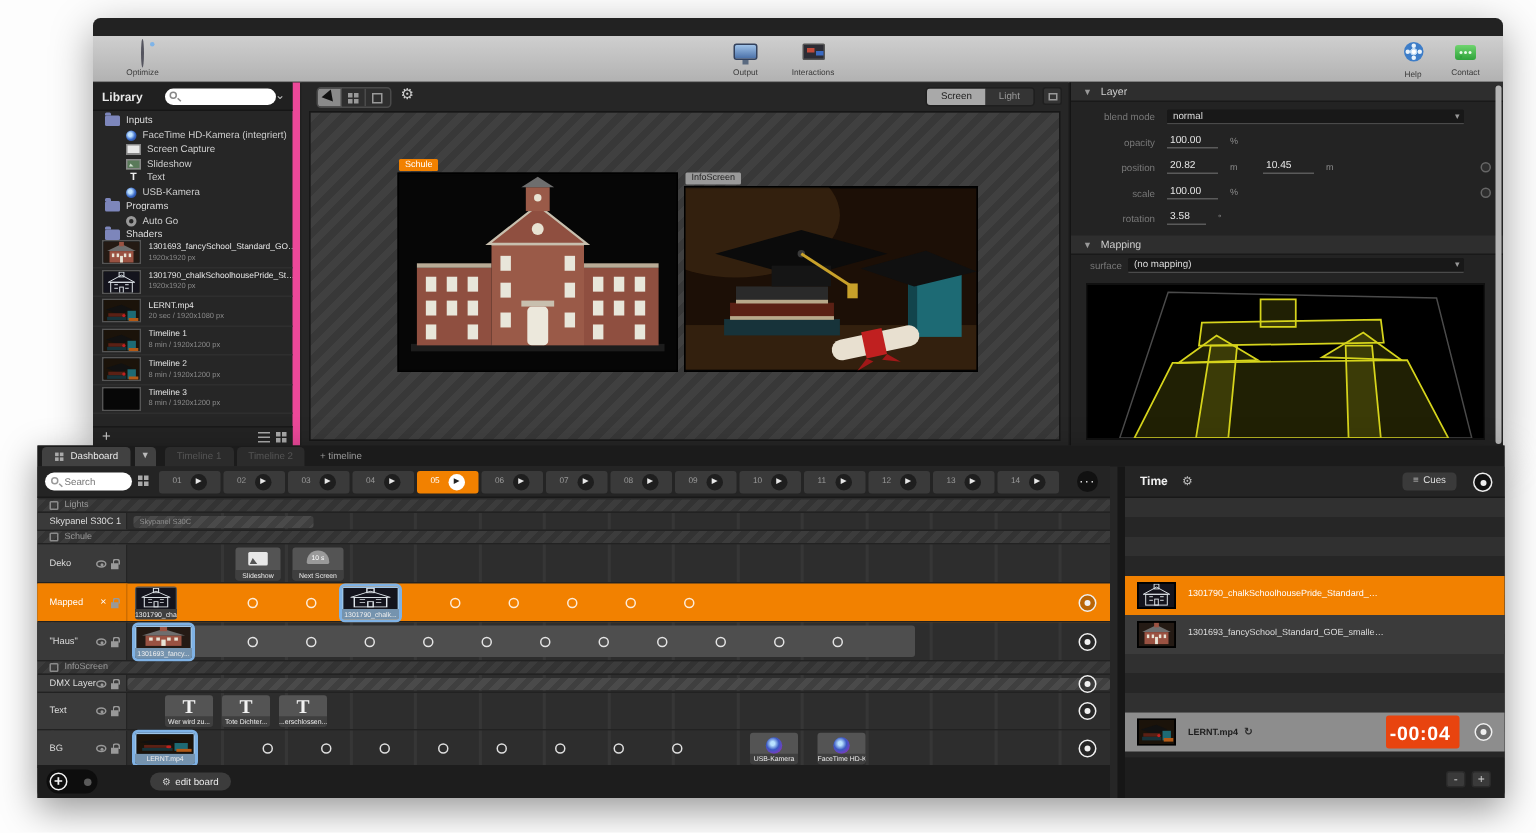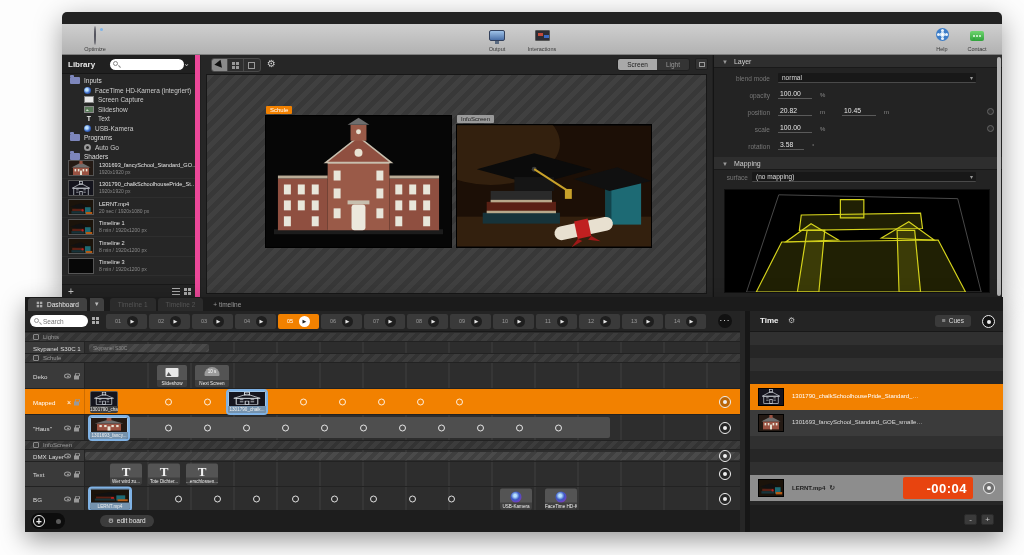--- a/index.html
+++ b/index.html
@@ -210,21 +210,21 @@
       background:repeating-linear-gradient(180deg,#303030 0 13px,#262626 13px 26px);}
   .tentry{position:absolute;left:0;right:0;height:26px;}
   .tentry .tthumb{position:absolute;left:8px;top:4px;width:26px;height:18px;border:1px solid rgba(0,0,0,.4);overflow:hidden;background:#000;}
   .tentry .tthumb svg{width:100%;height:100%;display:block;}
   .tentry .tlab{position:absolute;left:42px;top:9px;font-size:6px;white-space:nowrap;overflow:hidden;right:80px;text-overflow:ellipsis;}
   .tentry.orange{background:#f28100;} .tentry.orange .tlab{color:#fff;}
   .tentry.plain{background:#3b3b3b;} .tentry.plain .tlab{color:#ddd;}
   .tentry.gray{background:#8d8d8d;} .tentry.gray .tlab{color:#1d1d1d;font-weight:bold;}
   .tentry .loop{color:#2a2a2a;font-size:7px;margin-left:4px;}
   .badge{position:absolute;right:30px;top:2px;height:22px;background:#e8440f;border-radius:2px;color:#fff;
-      font-size:13px;font-weight:bold;padding:4px 6px 0 23px;letter-spacing:.5px;}
+      font-size:13px;font-weight:bold;padding:4px 6px 0 2px;letter-spacing:.5px;}
   .tentry .rail-btn{right:8px;}
   .time-foot{position:absolute;left:0;bottom:0;right:0;height:27px;background:#1d1d1d;}
   .mini-btn{position:absolute;top:9px;width:13px;height:11px;background:#3a3a3a;border:1px solid #2a2a2a;border-radius:2px;
       color:#ccc;font-size:8px;text-align:center;line-height:10px;}
 </style>
 </head>
 <body>
 
 <div class="win-main">
 

